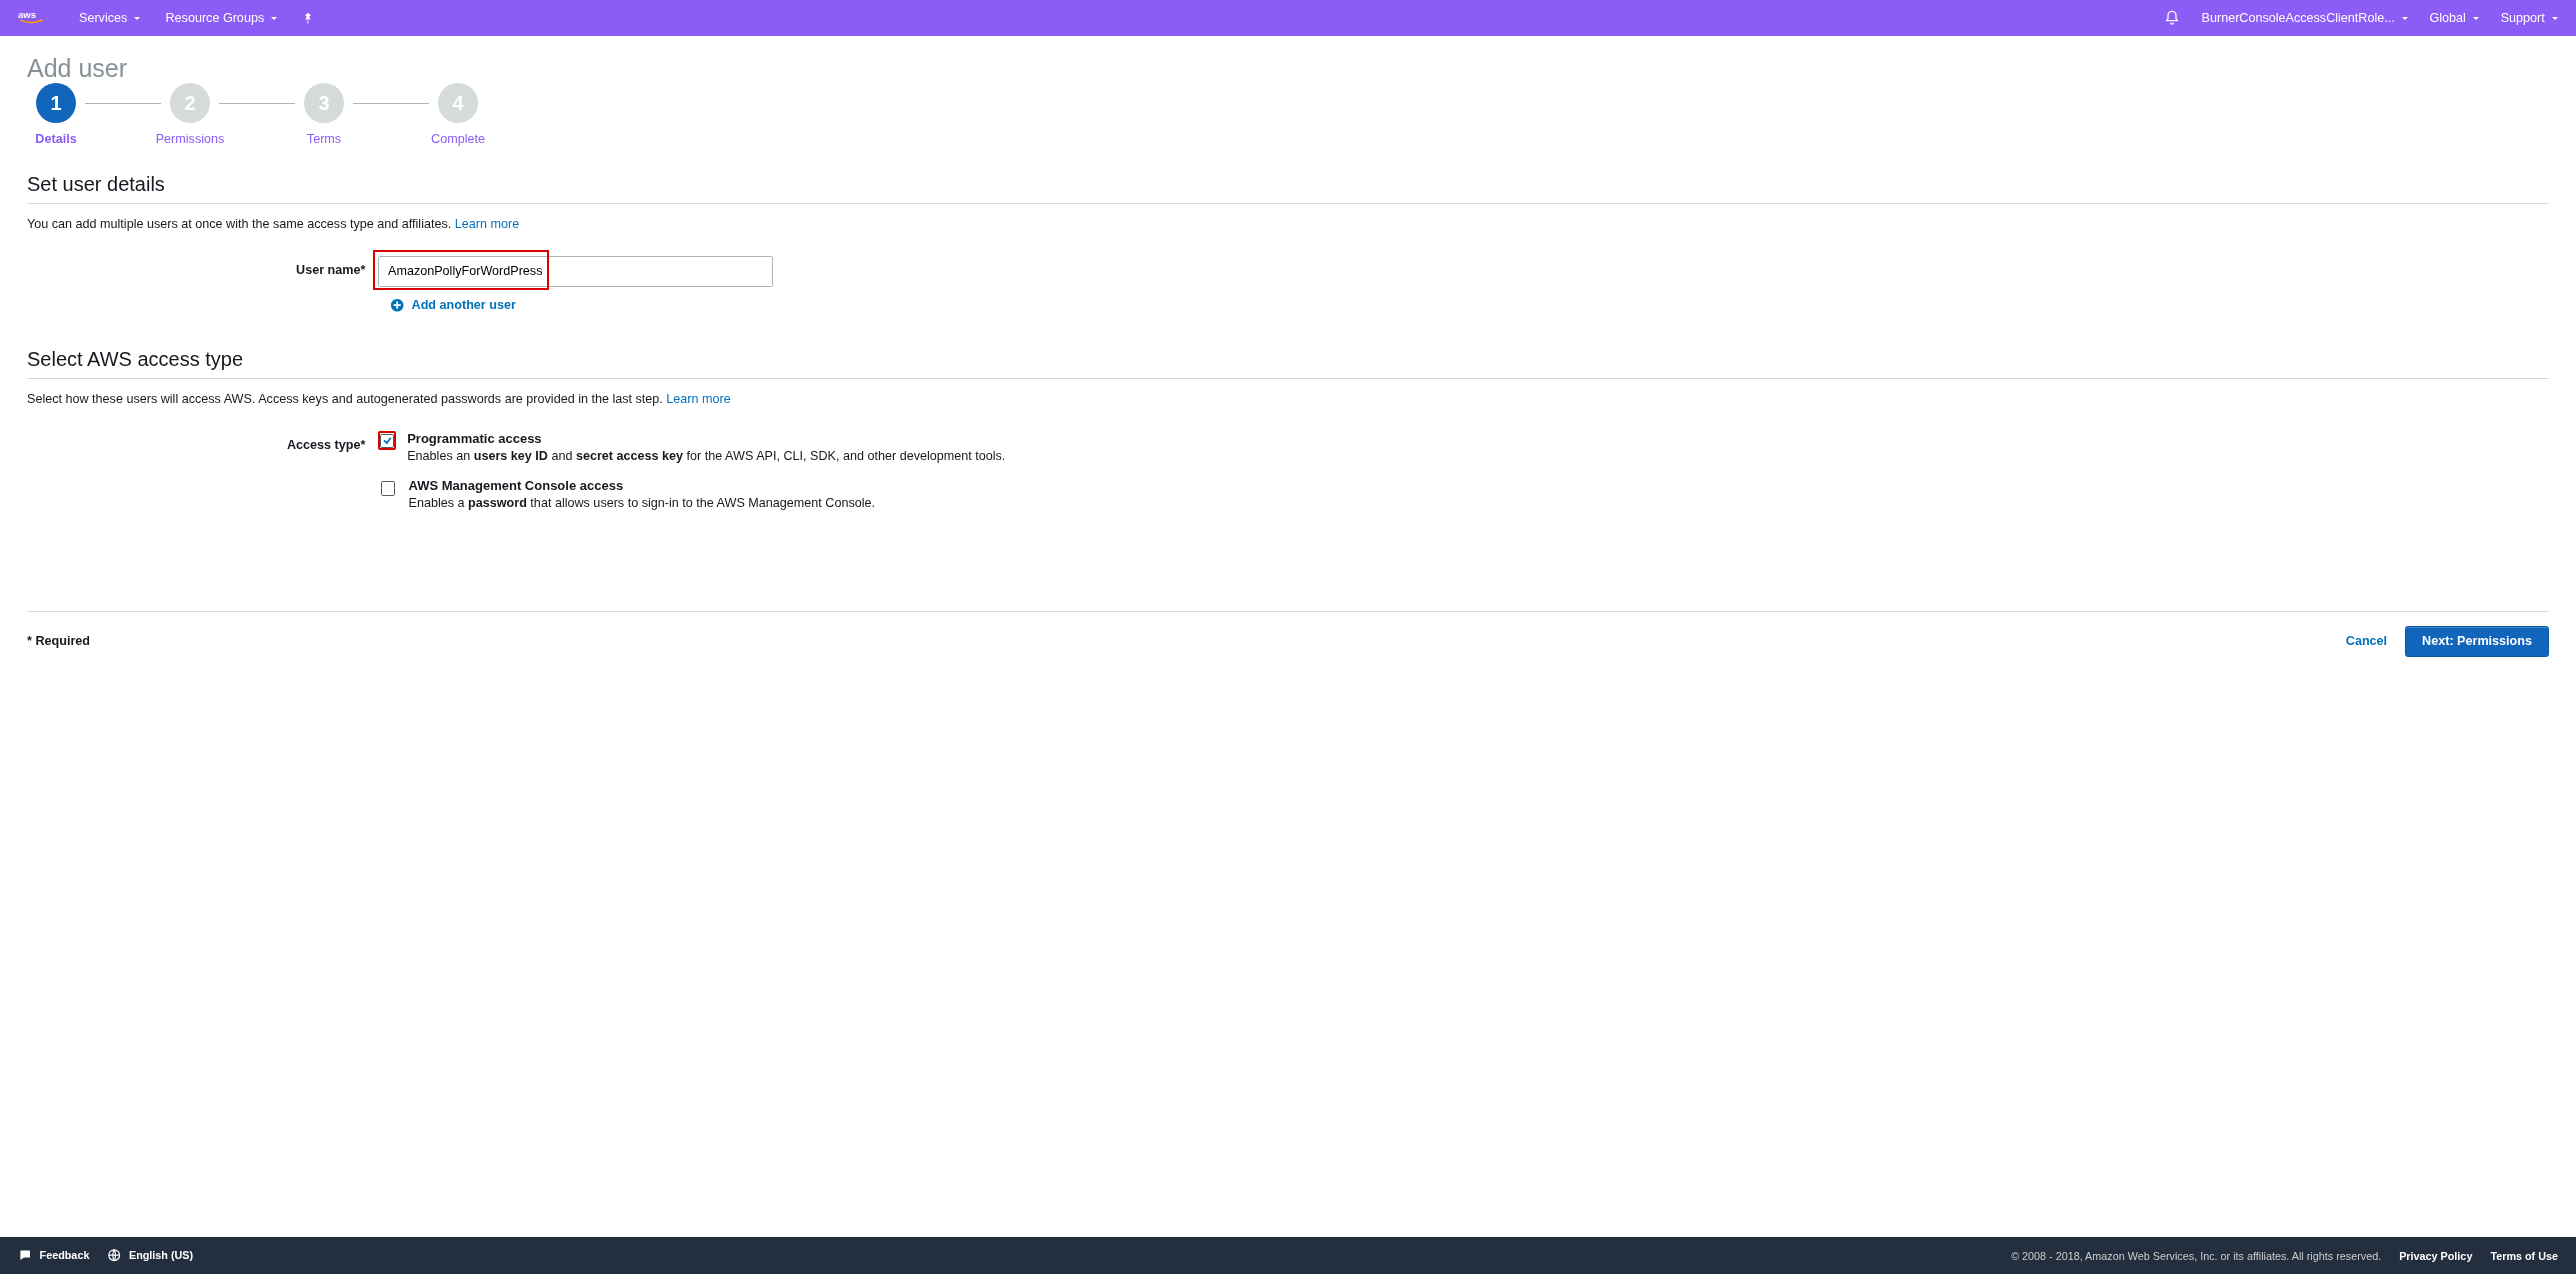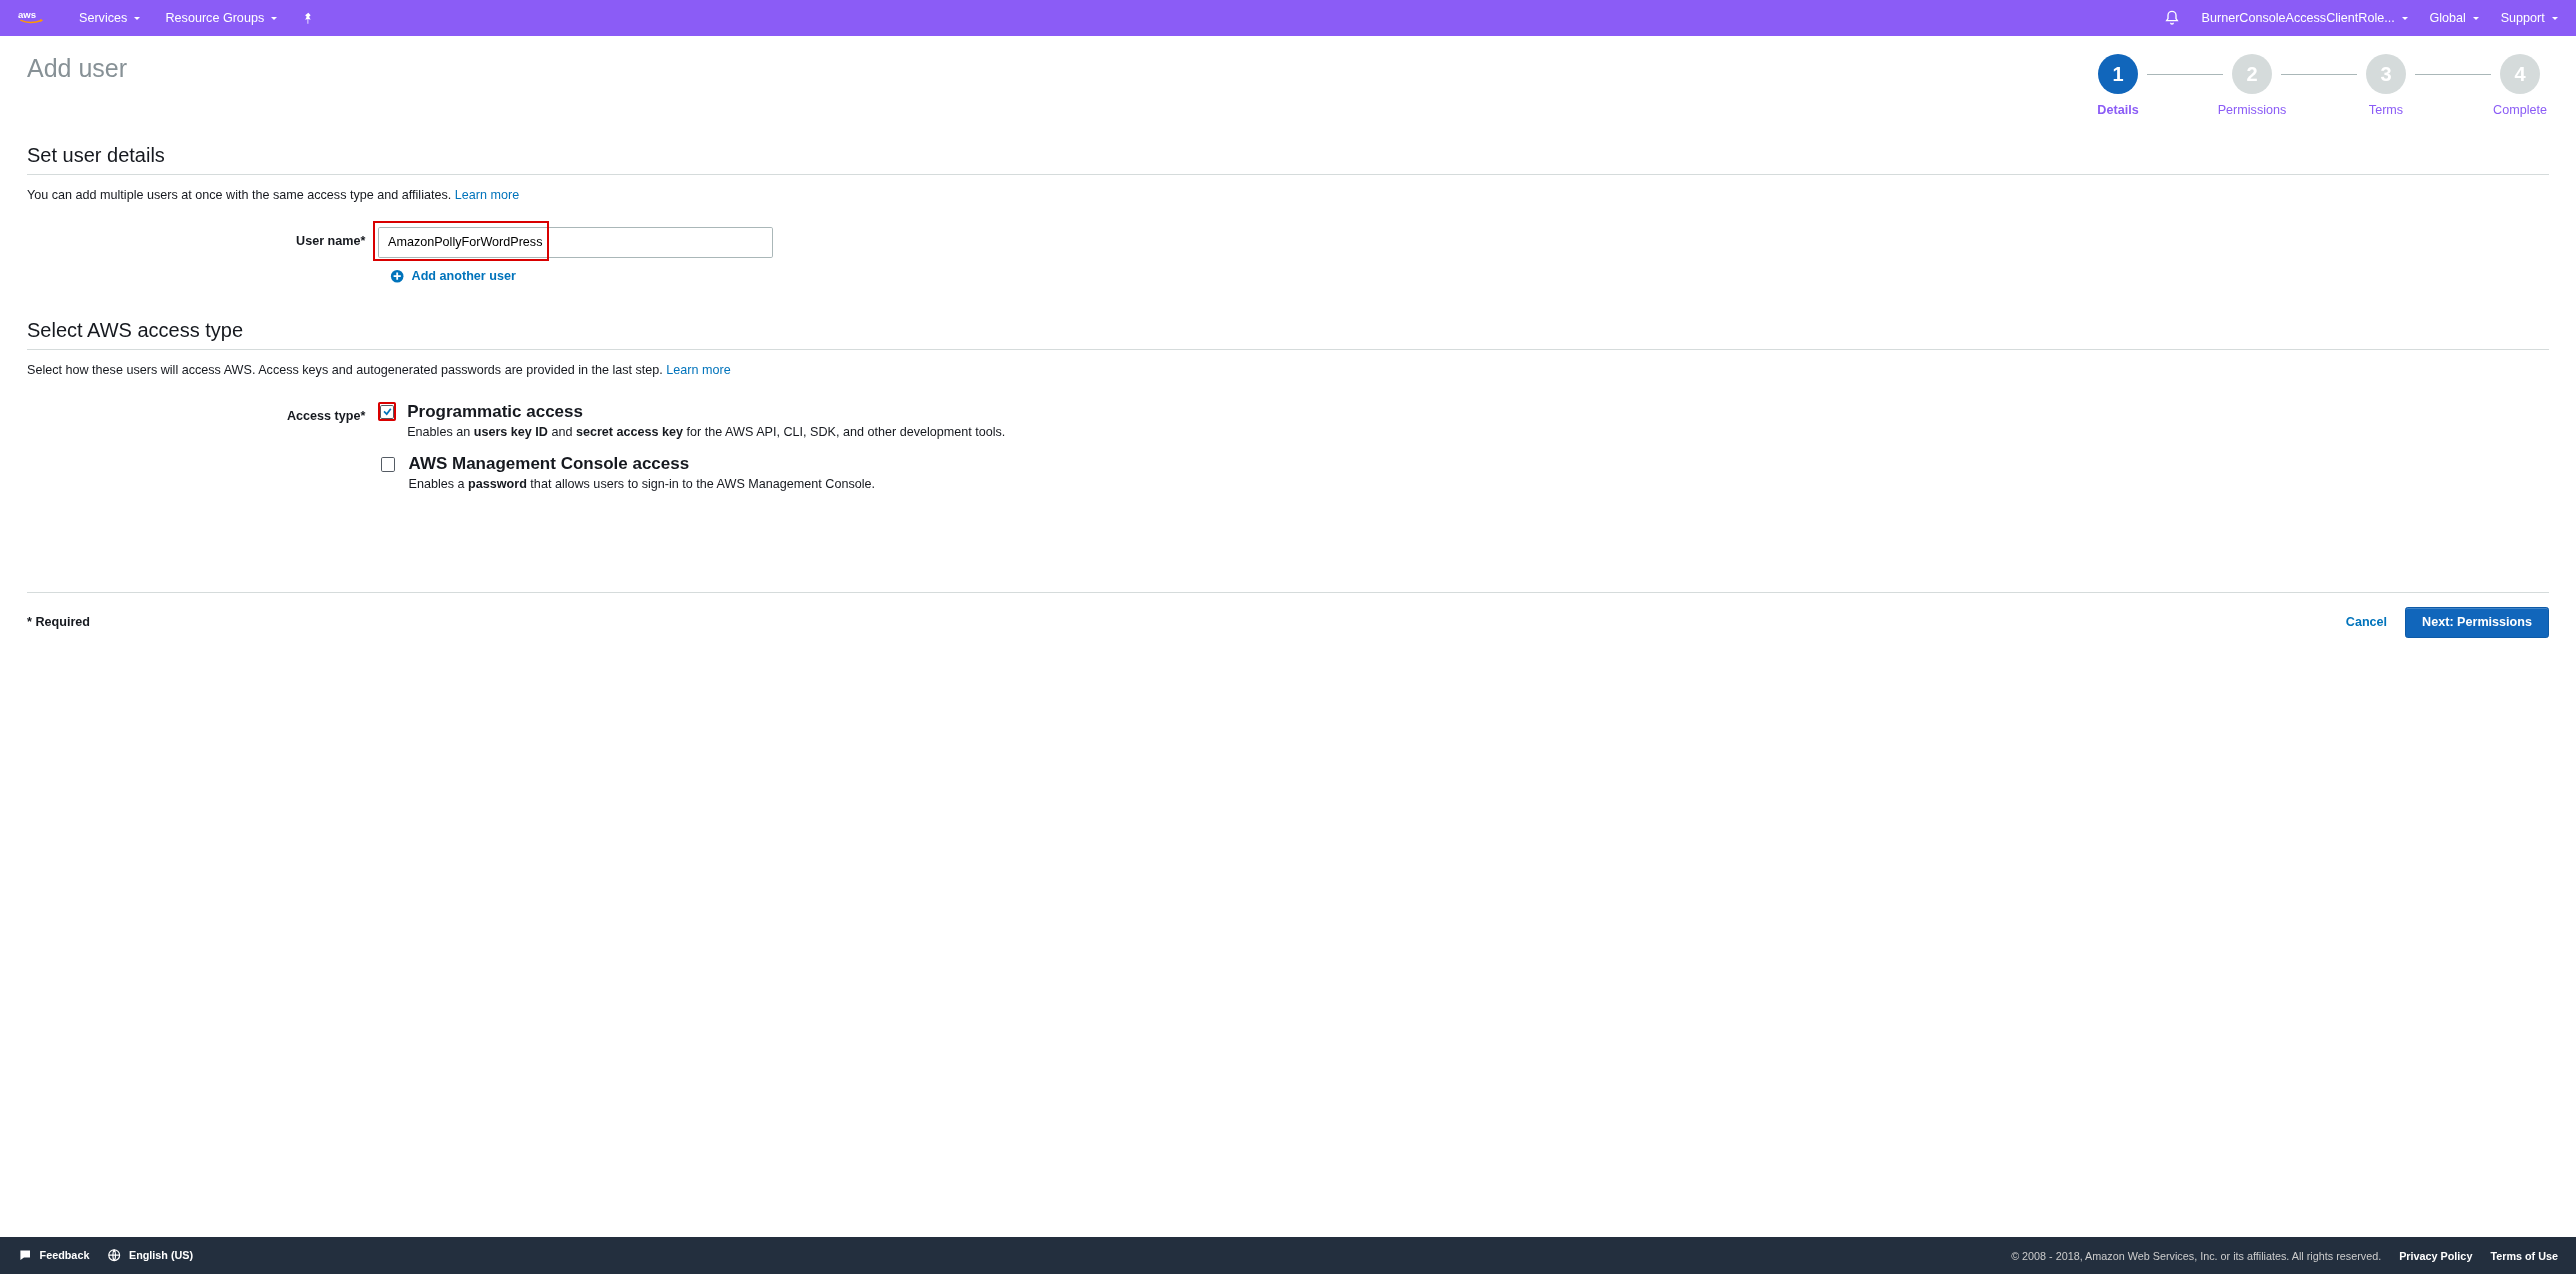--- a/index.html
+++ b/index.html
@@ -11,21 +11,21 @@
   .aws-logo { display: flex; align-items: center; }
   .aws-logo svg { width: 36px; height: 21.6px; }
   .nav-item { display: flex; align-items: center; gap: 7.2px; cursor: pointer; font-size: 12.6px; }
   .caret { width: 0; height: 0; border-left: 3.6px solid transparent; border-right: 3.6px solid transparent; border-top: 3.6px solid #fff; margin-top: 1.8px;}
   .pin-icon svg { width: 12.6px; height: 12.6px; fill: #fff; }
   .top-nav-right { margin-left: auto; display: flex; align-items: center; gap: 21.6px; }
   .bell-icon svg { width: 16px; height: 16px; stroke: #fff; fill: none; }
 
   
   .main { padding: 18px 27px 0 27px; }
-  .header-row { display: flex; justify-content: space-between; align-items: flex-start; margin-bottom: 27px; }
+  .header-row { display: flex; justify-content: space-between; align-items: flex-start; margin-bottom: 27px; flex-direction: column; }
   .page-title { font-size: 25px; font-weight: 400; color: #879196; }
 
   
   .stepper { display: flex; align-items: flex-start; }
   .step { display: flex; flex-direction: column; align-items: center; width: 58px; }
   .step-circle { width: 40px; height: 40px; border-radius: 50%; display: flex; align-items: center; justify-content: center; font-size: 20px; font-weight: 700; color: #fff; background: #d5dbdb; }
   .step.active .step-circle { background: #1166bb; }
   .step-label { margin-top: 9px; font-size: 12.6px; color: #8b5cf6; text-align: center; white-space: nowrap; }
   .step.active .step-label { font-weight: 700; }
   .step-line { flex: 0 0 76px; height: 1.3px; background: #aab7b8; margin-top: 20px; }
@@ -44,21 +44,21 @@
   .highlight-box-sm { border: 2.7px solid #d90000; padding: 0; display: inline-flex; border-radius: 1.8px; }
 
   .add-another { display: flex; align-items: center; gap: 7.2px; color: #0073bb; font-weight: 700; cursor: pointer; margin-top: 10.8px; margin-left: 363px; }
   .add-another .plus-circle { width: 14.4px; height: 14.4px; }
 
   
   .access-option { display: flex; align-items: flex-start; gap: 10.8px; margin-bottom: 12.6px; }
   .checkbox { width: 14.4px; height: 14.4px; border: 0.9px solid #545b64; border-radius: 1.8px; background: #fff; display: inline-flex; align-items: center; justify-content: center; cursor: pointer; flex-shrink: 0; margin-top: 0.9px;}
   .checkbox.checked svg { width: 10.8px; height: 10.8px; }
   .option-text { flex: 1; }
-  .option-title { font-weight: 700; font-size: 17px; margin-bottom: 1.8px; }
+  .option-title { font-weight: 700; font-size: 13px; margin-bottom: 1.8px; }
   .option-desc { font-size: 12.6px; color: #16191f; line-height: 1.4; }
   .option-desc b { font-weight: 700; }
 
   
   .footer-divider { border-top: 0.9px solid #d5dbdb; margin-top: 86px; padding-top: 14.4px; display: flex; align-items: center; }
   .required-note { font-weight: 700; }
   .footer-actions { margin-left: auto; display: flex; align-items: center; gap: 18px; }
   .cancel-link { color: #0073bb; font-weight: 700; cursor: pointer; }
   .btn-primary { background: #1166bb; color: #fff; border: 0.9px solid #0d5aa7; border-radius: 2.7px; padding: 7.2px 16px; font-weight: 700; font-size: 12.6px; cursor: pointer; box-shadow: inset 0 0.9px 0 rgba(255,255,255,0.2); }
 

